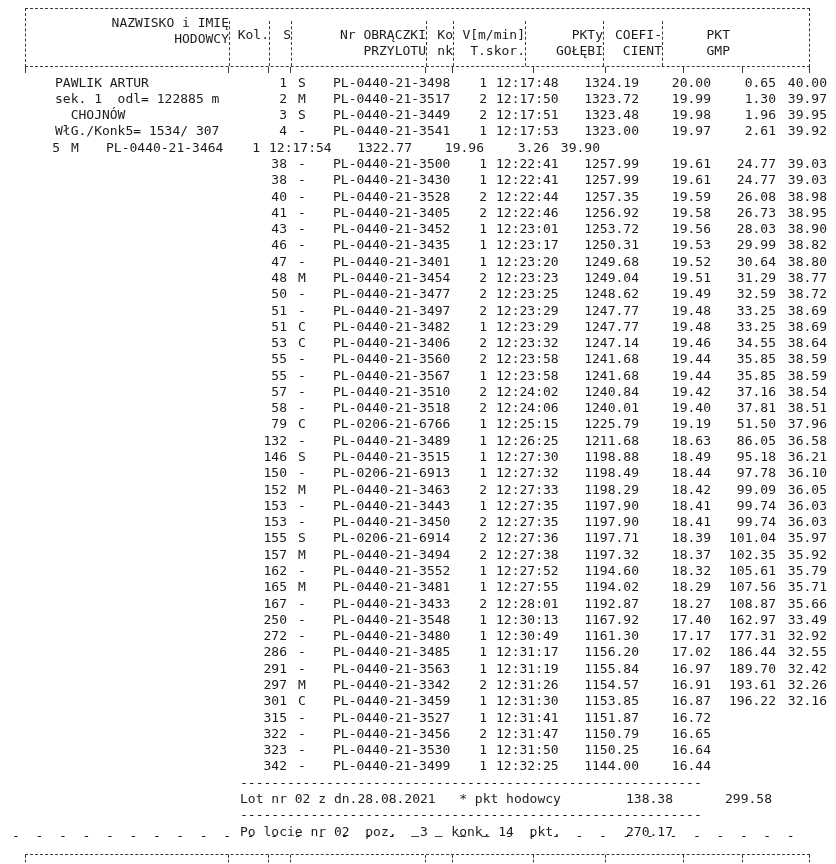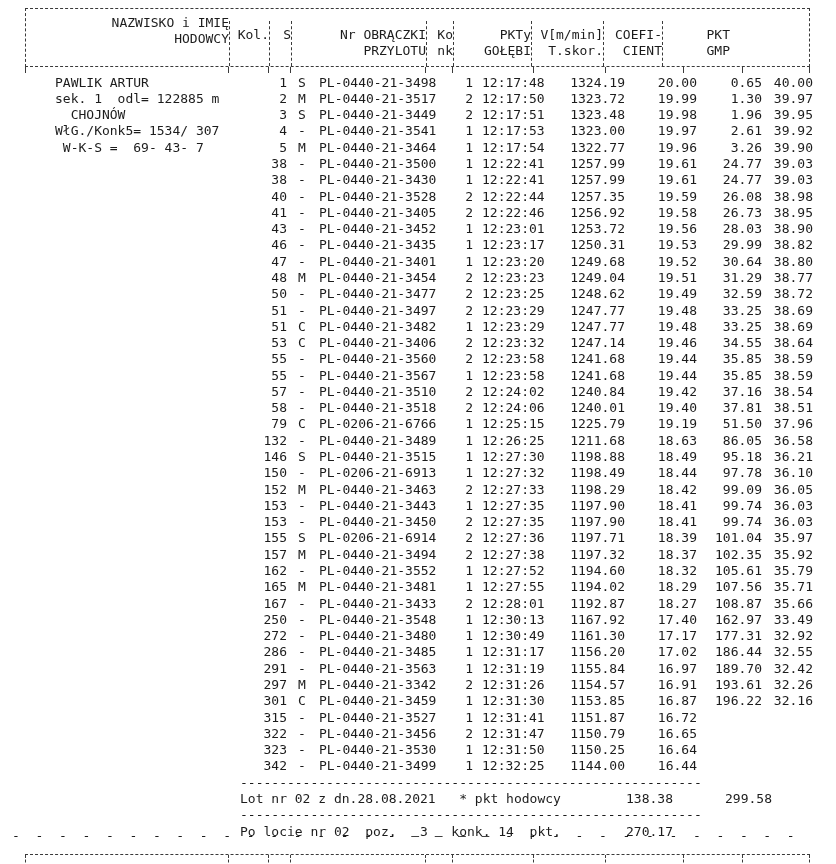--- a/index.html
+++ b/index.html
@@ -19,21 +19,21 @@
   .w-owner{width:203px} .w-kol{width:40px} .w-s{width:22px} .w-ring{width:135px}
   .w-konk{width:27px} .w-czas{width:81px} .w-v{width:72px} .w-pkty{width:78px}
   .w-coefi{width:59px} .w-gmp{width:68px}
 
   .body-rows { margin-top:2px; }
   .row { display:flex; white-space:pre; }
   .c { flex:none; box-sizing:border-box; overflow:hidden; }
   .owner { width:203px; padding-left:6px;margin-left:24px; }
   .kol   { width:40px;  text-align:right; padding-right:5px; }
   .scol  { width:22px;  padding-left:6px; }
-  .ring  { width:135px; padding-left:5px; }
+  .ring  { width:135px; padding-left:5px;margin-left:14px; }
   .konk  { width:27px;  text-align:right; padding-right:3px; }
   .czas  { width:81px;  padding-left:6px; }
   .vcol  { width:72px;  text-align:right; padding-right:4px; }
   .pkty  { width:78px;  text-align:right; padding-right:10px; }
   .coefi { width:59px;  text-align:right; padding-right:4px; }
   .gmp   { width:68px;  text-align:right; padding-right:21px; }
 
   .frow { display:flex; white-space:pre; }
   .f-spacer { width:203px; flex:none; }
   .f-label  { width:377px; flex:none; padding-left:12px; box-sizing:border-box; }
@@ -52,22 +52,22 @@
 
 <div class="page">
   <div class="report">
 
     <div class="header-box">
       <div class="hcell w-owner"><div>NAZWISKO i IMIĘ</div><div>HODOWCY</div></div>
       <div class="hcell w-kol"><div>Kol.</div><div></div></div>
       <div class="hcell w-s"><div>S</div><div></div></div>
       <div class="hcell w-ring"><div>Nr OBRĄCZKI</div><div>PRZYLOTU</div></div>
       <div class="hcell w-konk"><div>Ko</div><div>nk</div></div>
+      <div class="hcell w-v"><div>V[m/min]</div><div>T.skor.</div></div>
       <div class="hcell w-pkty"><div>PKTy</div><div>GOŁĘBI</div></div>
-      <div class="hcell w-v"><div>V[m/min]</div><div>T.skor.</div></div>
       <div class="hcell w-coefi"><div>COEFI-</div><div>CIENT</div></div>
       <div class="hcell w-gmp"><div>PKT</div><div>GMP</div></div>
     </div>
 
     <div class="tick-row">
       <div class="t w-owner"></div>
       <div class="t w-kol"></div>
       <div class="t w-s"></div>
       <div class="t w-ring"></div>
       <div class="t w-konk"></div>
@@ -121,21 +121,20 @@
         <div class="c d scol">-</div>
         <div class="c d ring">PL-0440-21-3541</div>
         <div class="c d konk">1</div>
         <div class="c d czas">12:17:53</div>
         <div class="c d vcol">1323.00</div>
         <div class="c d pkty">19.97</div>
         <div class="c d coefi">2.61</div>
         <div class="c d gmp">39.92</div>
       </div>
         <div class="row">
-        <div class="c owner"> W-K-S =  69- 43- 7</div>
         <div class="c d kol">5</div>
         <div class="c d scol">M</div>
         <div class="c d ring">PL-0440-21-3464</div>
         <div class="c d konk">1</div>
         <div class="c d czas">12:17:54</div>
         <div class="c d vcol">1322.77</div>
         <div class="c d pkty">19.96</div>
         <div class="c d coefi">3.26</div>
         <div class="c d gmp">39.90</div>
       </div>

